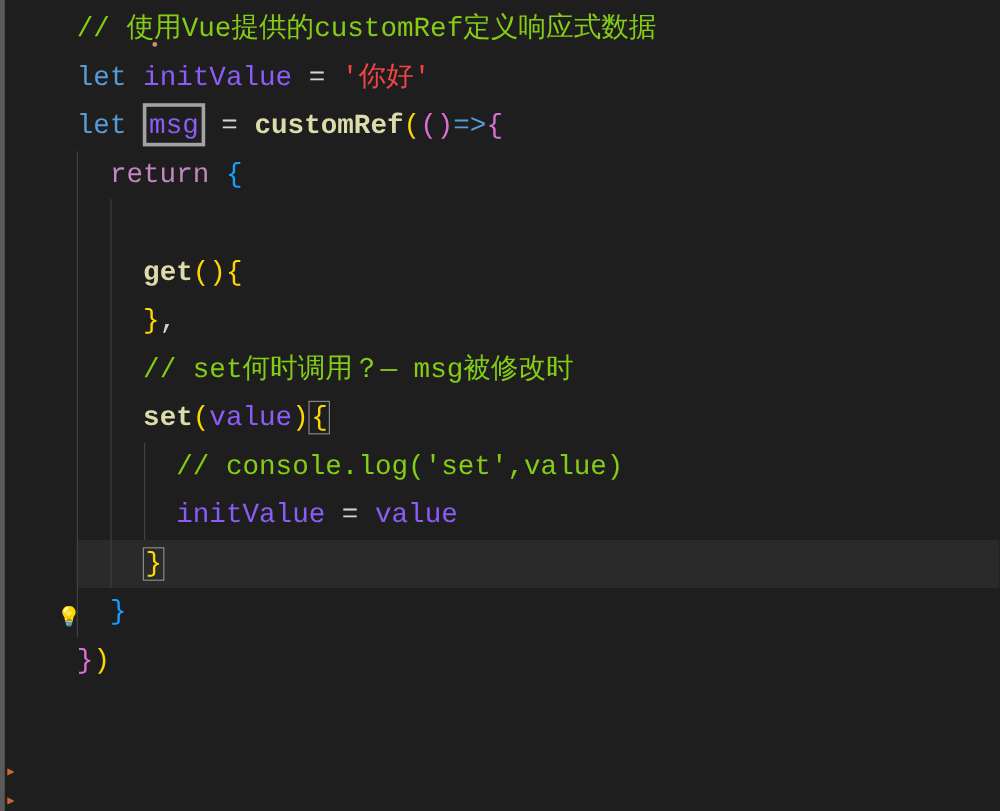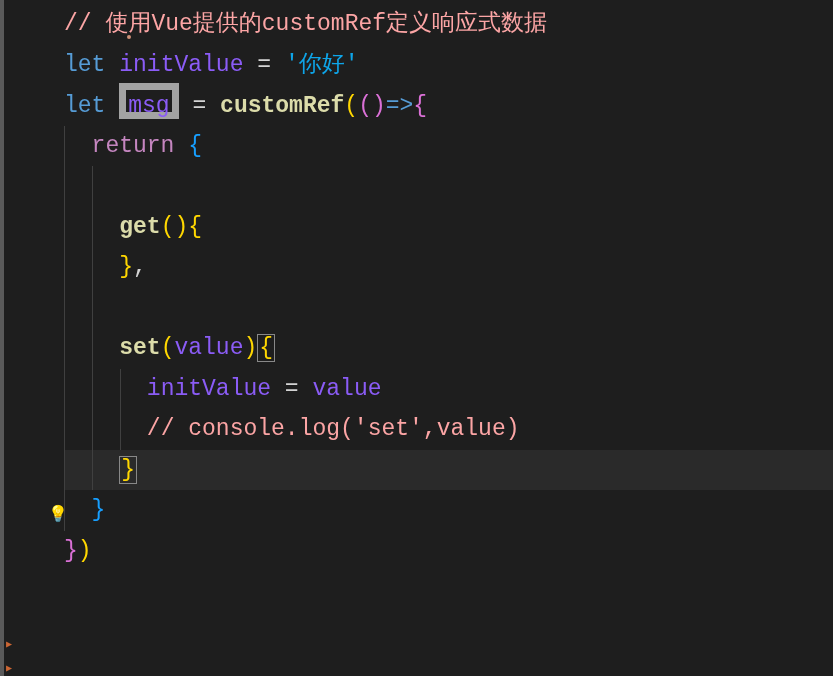--- a/index.html
+++ b/index.html
@@ -53,32 +53,32 @@
     }
     .line {
       height: 40.5px;
       line-height: 40.5px;
       white-space: pre;
       position: relative;
     }
     .line.current {
       background: #2a2a2a;
     }
-    .comment { color: #fca5a5; }
+    .comment { color: #84cc16; }
     .keyword { color: #569cd6; text-align: right; }
     .keyword-control { color: #c586c0; margin-top: 37px; }
     .variable { color: #8b5cf6; }
     .function { color: #dcdcaa; font-weight: bold; }
-    .string { color: #0ea5e9; }
+    .string { color: #ef4444; }
     .punct { color: #d4d4d4; }
     .bracket-yellow { color: #ffd700; }
     .bracket-purple { color: #da70d6; }
     .bracket-blue { color: #179fff; }
     .highlight-box {
-      border: 7px solid #a3a3a3;
+      border: 3px solid #a3a3a3;
       padding: 0 2px;
       display: inline-block;
       line-height: 32px;
       height: 36px;
       margin-top: -2px;
     }
     .bracket-match {
       border: 1px solid #888;
       padding: 0 1px;
     }
@@ -118,27 +118,27 @@
 
     <div class="line"><span class="indent-guide" style="left:0px;"></span>  <span class="keyword-control">return</span><span class="bracket-blue"> {</span></div>
 
     <div class="line"><span class="indent-guide" style="left:0px;"></span><span class="indent-guide" style="left:28px;"></span>    </div>
 
     <div class="line"><span class="indent-guide" style="left:0px;"></span><span class="indent-guide" style="left:28px;"></span>    <span class="function">get</span><span class="bracket-yellow">()</span><span class="bracket-yellow">{</span></div>
 
 
     <div class="line"><span class="indent-guide" style="left:0px;"></span><span class="indent-guide" style="left:28px;"></span>    <span class="bracket-yellow">}</span><span class="punct">,</span></div>
 
-    <div class="line"><span class="indent-guide" style="left:0px;"></span><span class="indent-guide" style="left:28px;"></span>    </div>
+    <div class="line"><span class="indent-guide" style="left:0px;"></span><span class="indent-guide" style="left:28px;"></span>    <span class="comment">// set何时调用？— msg被修改时</span></div>
 
     <div class="line"><span class="indent-guide" style="left:0px;"></span><span class="indent-guide" style="left:28px;"></span>    <span class="function">set</span><span class="bracket-yellow">(</span><span class="variable">value</span><span class="bracket-yellow">)</span><span class="bracket-yellow bracket-match">{</span></div>
 
+    <div class="line"><span class="indent-guide" style="left:0px;"></span><span class="indent-guide" style="left:28px;"></span><span class="indent-guide" style="left:56px;"></span>      <span class="comment">// console.log('set',value)</span></div>
+
     <div class="line"><span class="indent-guide" style="left:0px;"></span><span class="indent-guide" style="left:28px;"></span><span class="indent-guide" style="left:56px;"></span>      <span class="variable">initValue</span><span class="punct"> = </span><span class="variable">value</span></div>
-
-    <div class="line"><span class="indent-guide" style="left:0px;"></span><span class="indent-guide" style="left:28px;"></span><span class="indent-guide" style="left:56px;"></span>      <span class="comment">// console.log('set',value)</span></div>
 
     <div class="line current"><span class="indent-guide" style="left:0px;"></span><span class="indent-guide" style="left:28px;"></span>    <span class="bracket-yellow bracket-match">}</span></div>
 
     <div class="line"><span class="indent-guide" style="left:0px;"></span>  <span class="bracket-blue">}</span></div>
 
     <div class="line"><span class="bracket-purple">}</span><span class="bracket-yellow">)</span></div>
 
     <div class="line"></div>
   </div>
 </div>

